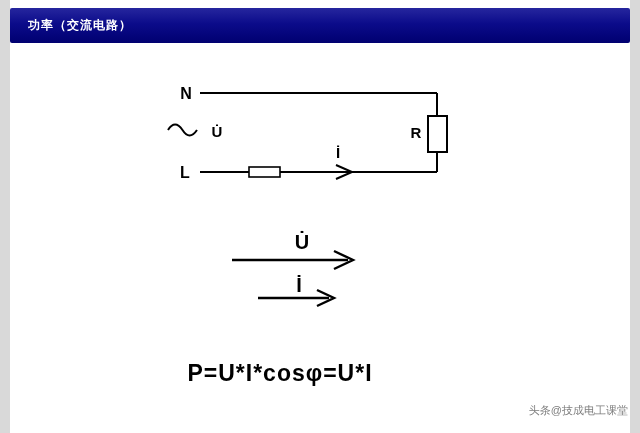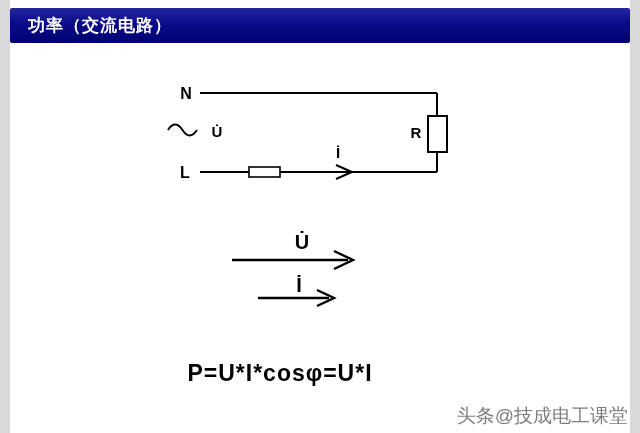--- a/index.html
+++ b/index.html
@@ -30,21 +30,21 @@
     width: 620px;
     height: 35px;
     background: linear-gradient(180deg, #26269e 0%, #0b0b8a 45%, #000070 100%);
     border-radius: 2px;
     display: flex;
     align-items: center;
     padding-left: 18px;
   }
   .header .title {
     color: #ffffff;
-    font-size: 17px;
+    font-size: 12px;
     font-weight: bold;
     letter-spacing: 1px;
     text-align: center;
   }
   svg.diagram {
     position: absolute;
     left: 0;
     top: 0;
   }
   .formula {
@@ -55,21 +55,21 @@
     text-align: center;
     font-size: 23px;
     font-weight: bold;
     color: #000000;
     letter-spacing: 1px;
   }
   .watermark {
     position: absolute;
     right: 12px;
     top: 403px;
-    font-size: 19px;
+    font-size: 11px;
     color: #7d7d7d;
   }
 </style>
 </head>
 <body>
 
 <div class="slide">
 
   <div class="side-strip left"></div>
   <div class="side-strip right"></div>

